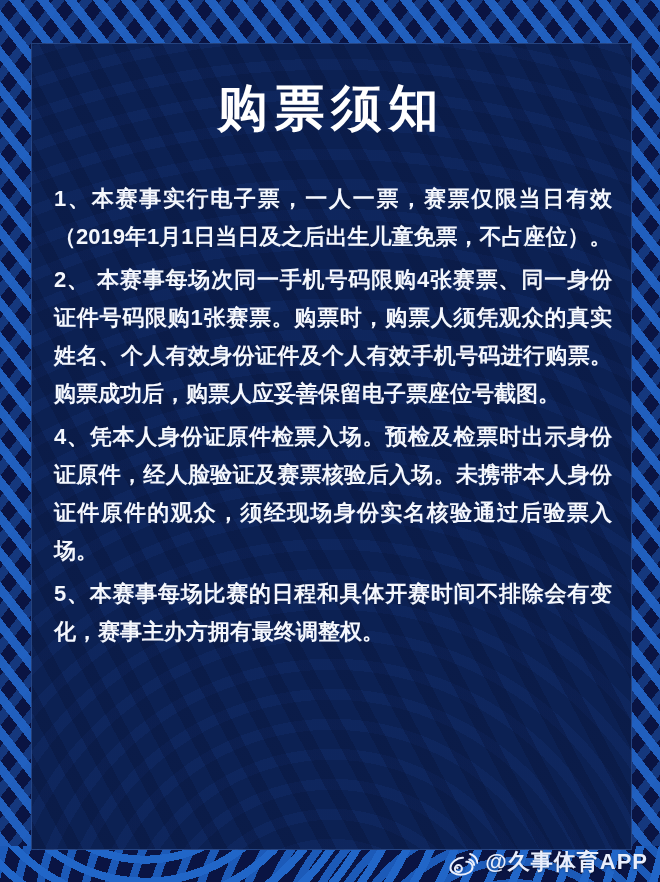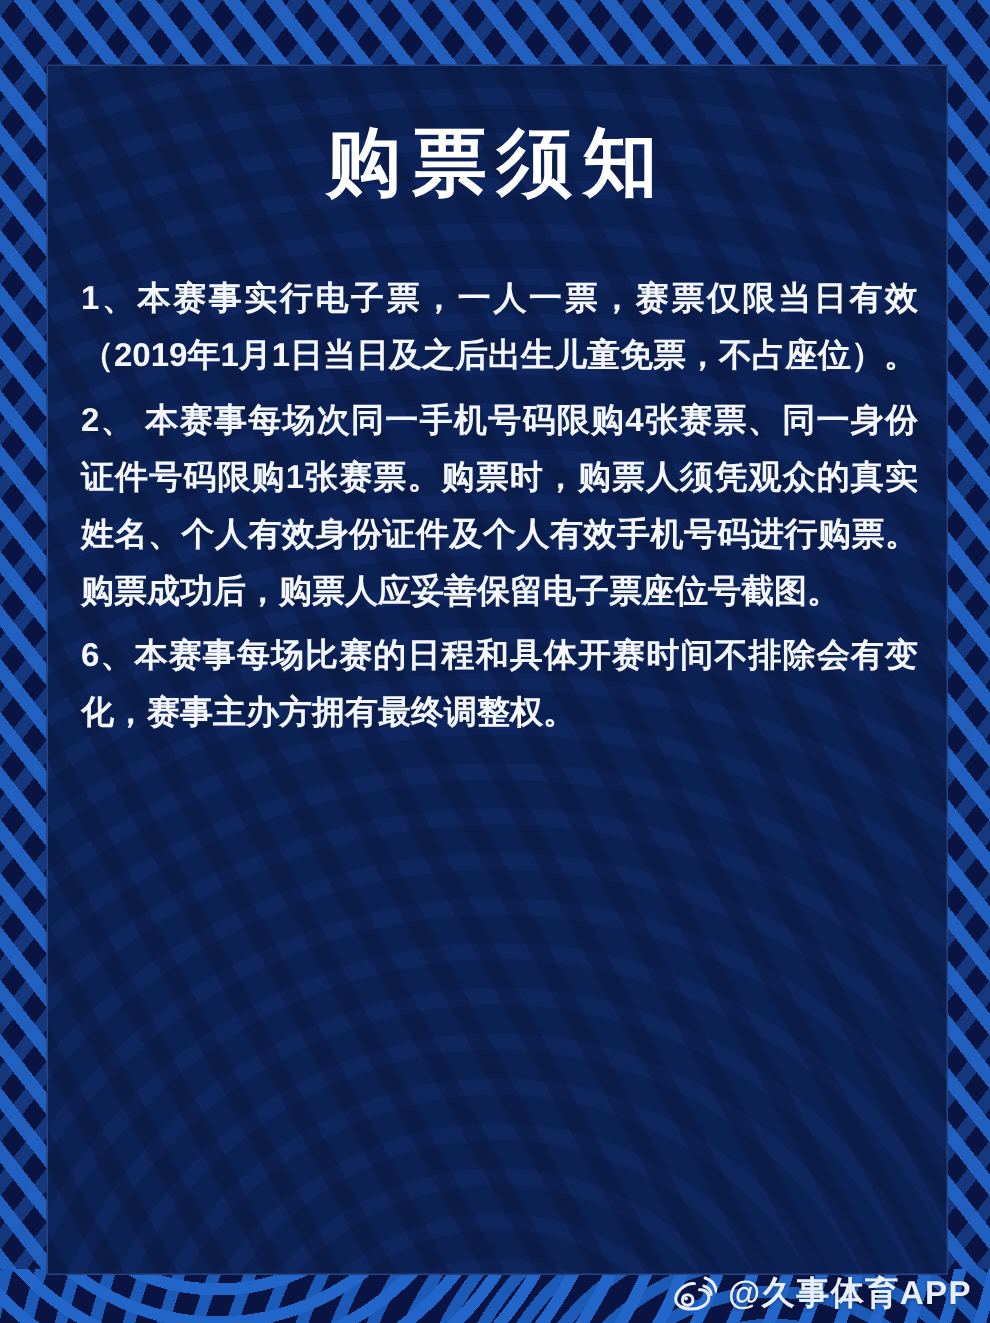--- a/index.html
+++ b/index.html
@@ -53,21 +53,20 @@
     font-weight:700;
     text-align:justify;
   }
   .notices p{
     margin:0 0 5px 0;
   }
   .watermark{
     position:absolute;
     right:12px;bottom:5px;
     display:flex;
-    align-items:center;
     gap:7px;
     color:#e9eefc;
     font-size:22px;
     font-weight:600;
     letter-spacing:1px;
     text-shadow:0 1px 2px rgba(0,0,0,0.35);
   }
   .wb-icon{display:inline-flex;align-items:flex-end;}
 </style>
 </head>
@@ -75,21 +74,22 @@
 
 <div class="poster">
 
   <div class="bottom-arcs"></div>
 
   <div class="card">
     <h1 class="card-title">购票须知</h1>
     <div class="notices">
       <p>1、本赛事实行电子票，一人一票，赛票仅限当日有效（2019年1月1日当日及之后出生儿童免票，不占座位）。</p>
       <p>2、 本赛事每场次同一手机号码限购4张赛票、同一身份证件号码限购1张赛票。购票时，购票人须凭观众的真实姓名、个人有效身份证件及个人有效手机号码进行购票。购票成功后，购票人应妥善保留电子票座位号截图。</p>
-      <p>6、本赛事每场比赛的日程和具体开赛时间不排除会有变化，赛事主办方拥有最终调整权。</p>
+      <p>4、凭本人身份证原件检票入场。预检及检票时出示身份证原件，经人脸验证及赛票核验后入场。未携带本人身份证件原件的观众，须经现场身份实名核验通过后验票入场。</p>
+      <p>5、本赛事每场比赛的日程和具体开赛时间不排除会有变化，赛事主办方拥有最终调整权。</p>
     </div>
   </div>
 
   <div class="watermark">
     <span class="wb-icon">
       <svg width="30" height="26" viewBox="0 0 36 30" fill="none" xmlns="http://www.w3.org/2000/svg">
         <g stroke="#e9eefc" stroke-width="2.4" stroke-linecap="round" fill="none">
           <path d="M18 7.5 C11 7 3 13.5 3 20 c0 4.8 5.6 7.8 12.2 7.8 8 0 14.3-3.9 14.3-9.2 0-4.2-3.8-6.6-7.5-6.2"></path>
           <circle cx="12.5" cy="20.5" r="4.2"></circle>
           <path d="M25.5 9.5 a7.5 7.5 0 0 1 5.8 6.6"></path>

